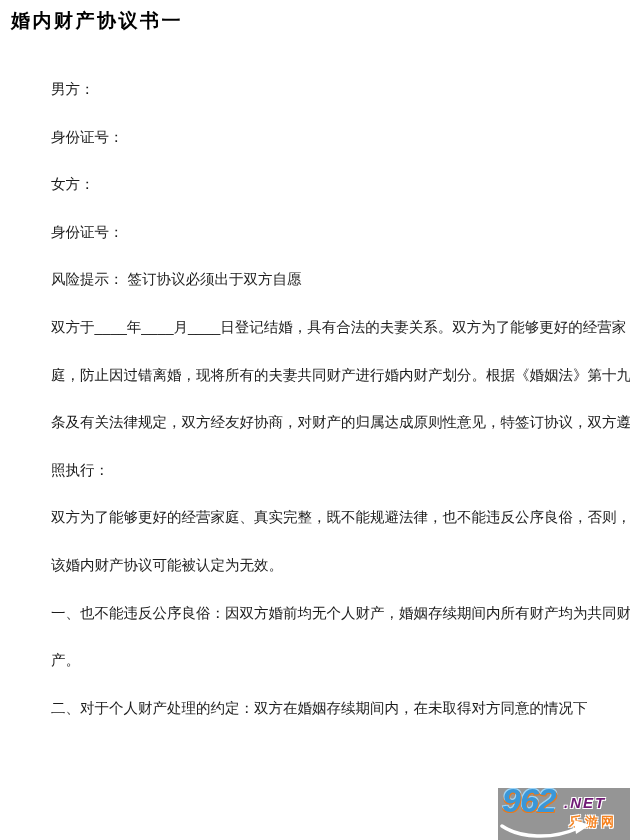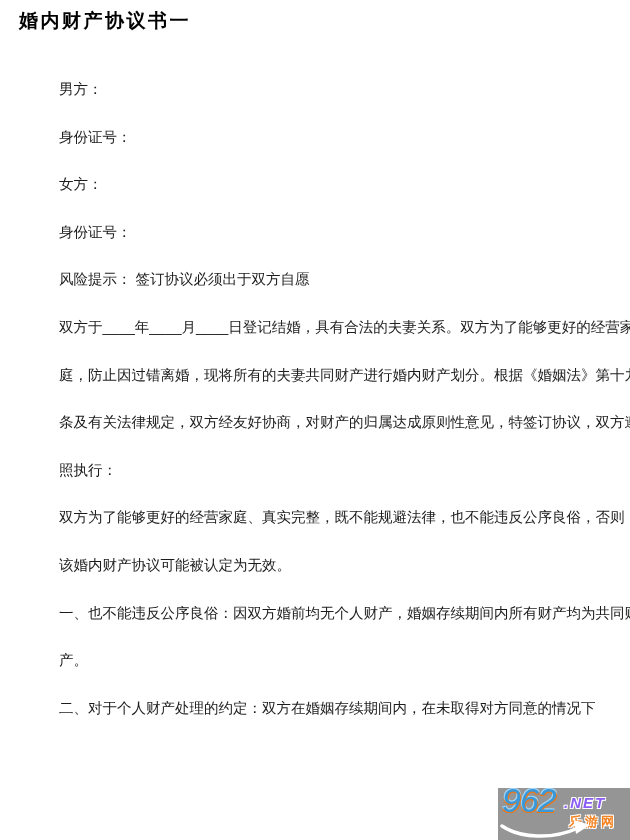--- a/index.html
+++ b/index.html
@@ -5,21 +5,21 @@
   html, body { margin: 0; padding: 0; }
   body {
     width: 630px;
     height: 840px;
     background: #ffffff;
     overflow: hidden;
     position: relative;
     font-family: "Liberation Sans", sans-serif;
   }
   .doc {
-    padding: 8px 0 0 19px;
+    padding: 8px 0 0 11px;
   }
   .doc-title {
     font-size: 19px;
     line-height: 25px;
     font-weight: bold;
     color: #000000;
     letter-spacing: 2.5px;
     margin: 0 0 33px 0;
   }
   .doc-content {
@@ -44,35 +44,35 @@
     height: 52px;
     background: rgba(138, 138, 138, 0.90);
     overflow: visible;
   }
   .wm-962 {
     position: absolute;
     left: 4px;
     top: -8px;
     font-size: 34px;
     line-height: 40px;
-    font-weight: normal;
+    font-weight: bold;
     font-style: italic;
     color: #3a97d8;
     letter-spacing: -1px;
     text-shadow: 1px 1px 0 #e87a1e, -1px -1px 0 #9fd4f5, 1px -1px 0 #9fd4f5, -1px 1px 0 #e87a1e;
   }
   .wm-net {
     position: absolute;
     left: 66px;
     top: 6px;
     font-size: 15px;
     line-height: 18px;
     font-weight: bold;
     font-style: italic;
-    color: #8b5cf6;
+    color: #701a75;
     letter-spacing: 2px;
     text-shadow: 1px 1px 0 #ffffff, -1px -1px 0 #ffffff, 1px -1px 0 #ffffff, -1px 1px 0 #ffffff;
   }
   .wm-leyou {
     position: absolute;
     left: 71px;
     top: 26px;
     font-size: 13px;
     line-height: 16px;
     font-weight: bold;

